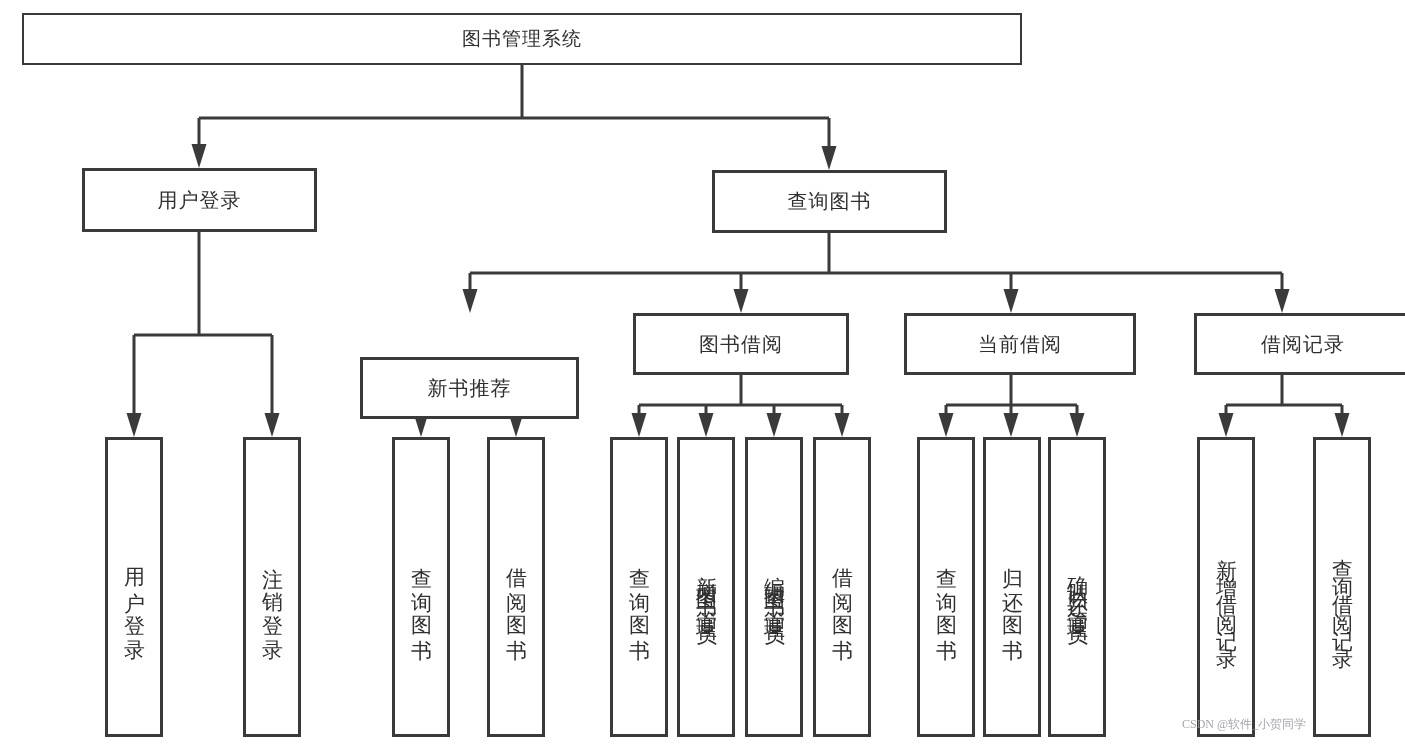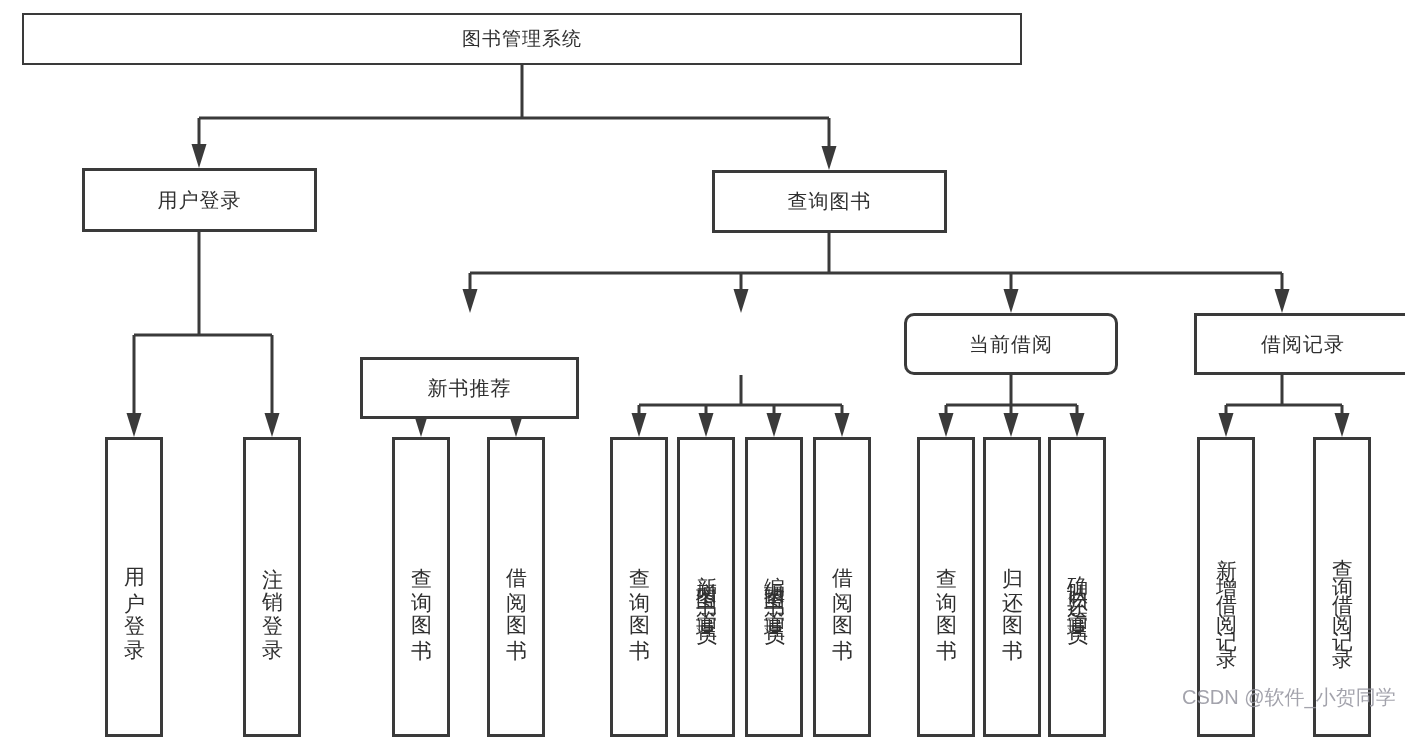--- a/index.html
+++ b/index.html
@@ -29,23 +29,23 @@
     -webkit-writing-mode:vertical-rl;
     font-size:21px;
     white-space:nowrap;
     line-height:1;
   }
   .ls-lg{letter-spacing:24px;margin-bottom:-24px;}
   .ls-md{letter-spacing:18px;margin-bottom:-18px;}
   .ls-sm{letter-spacing:7px;margin-bottom:-7px;}
   .watermark{
     position:absolute;
-    left:1182px;top:684px;
-    font-size:20px;
-    font-family:Liberation Sans, sans-serif;
+    left:1182px;top:716px;
+    font-size:12px;
+    font-family:Liberation Serif, serif;
     color:rgba(150,150,160,0.88);
     white-space:nowrap;
   }
 </style>
 </head>
 <body>
 
 <div class="canvas">
 
   <svg class="connectors" width="1405" height="747" viewBox="0 0 1405 747">
@@ -95,21 +95,24 @@
   <div class="node lvl1" style="left:82px;top:168px;width:235px;height:64px;">
     <span class="h-label">用户登录</span>
   </div>
   <div class="node lvl1" style="left:712px;top:170px;width:235px;height:63px;">
     <span class="h-label">查询图书</span>
   </div>
 
   <div class="node lvl2" style="left:360px;top:313px;width:219px;height:62px;margin-top:44px;">
     <span class="h-label">新书推荐</span>
   </div>
-  <div class="node lvl2" style="left:904px;top:313px;width:214px;height:62px;border-radius:10px;">
+  <div class="node lvl2" style="left:633px;top:313px;width:216px;height:62px;">
+    <span class="h-label">图书借阅</span>
+  </div>
+  <div class="node lvl2" style="left:904px;top:313px;width:232px;height:62px;">
     <span class="h-label">当前借阅</span>
   </div>
   <div class="node lvl2" style="left:1173px;top:313px;width:218px;height:62px;margin-left:21px;">
     <span class="h-label">借阅记录</span>
   </div>
 
   <div class="node leaf" style="left:105px;">
     <span class="v-label ls-lg">用户登录</span>
   </div>
   <div class="node leaf" style="left:243px;">

